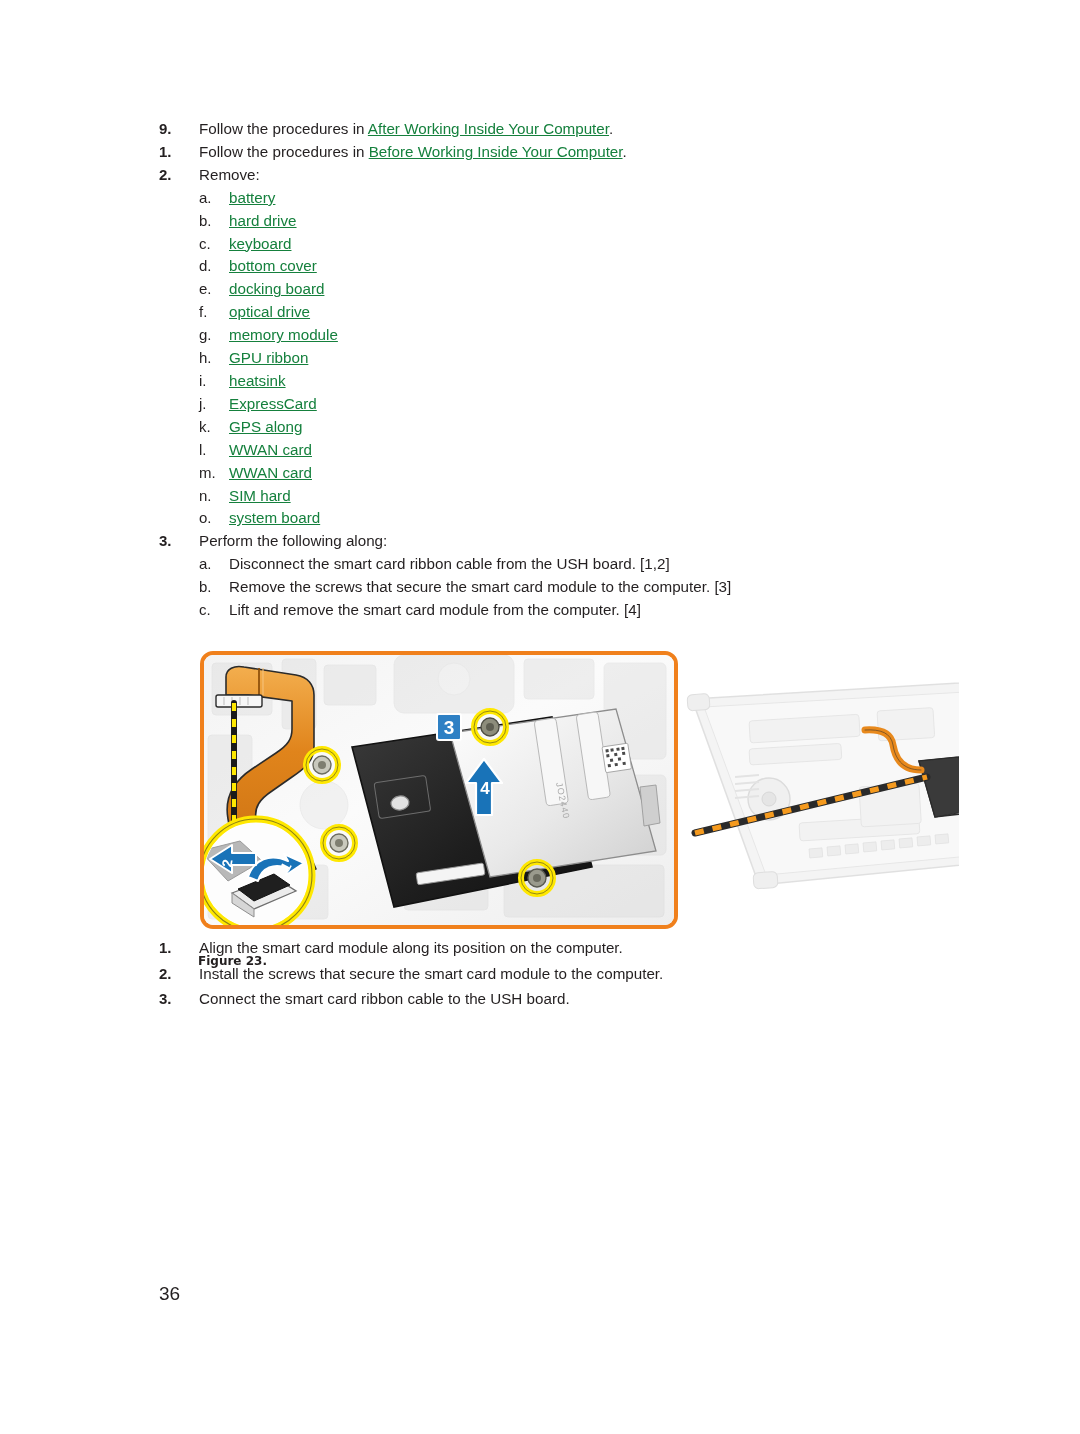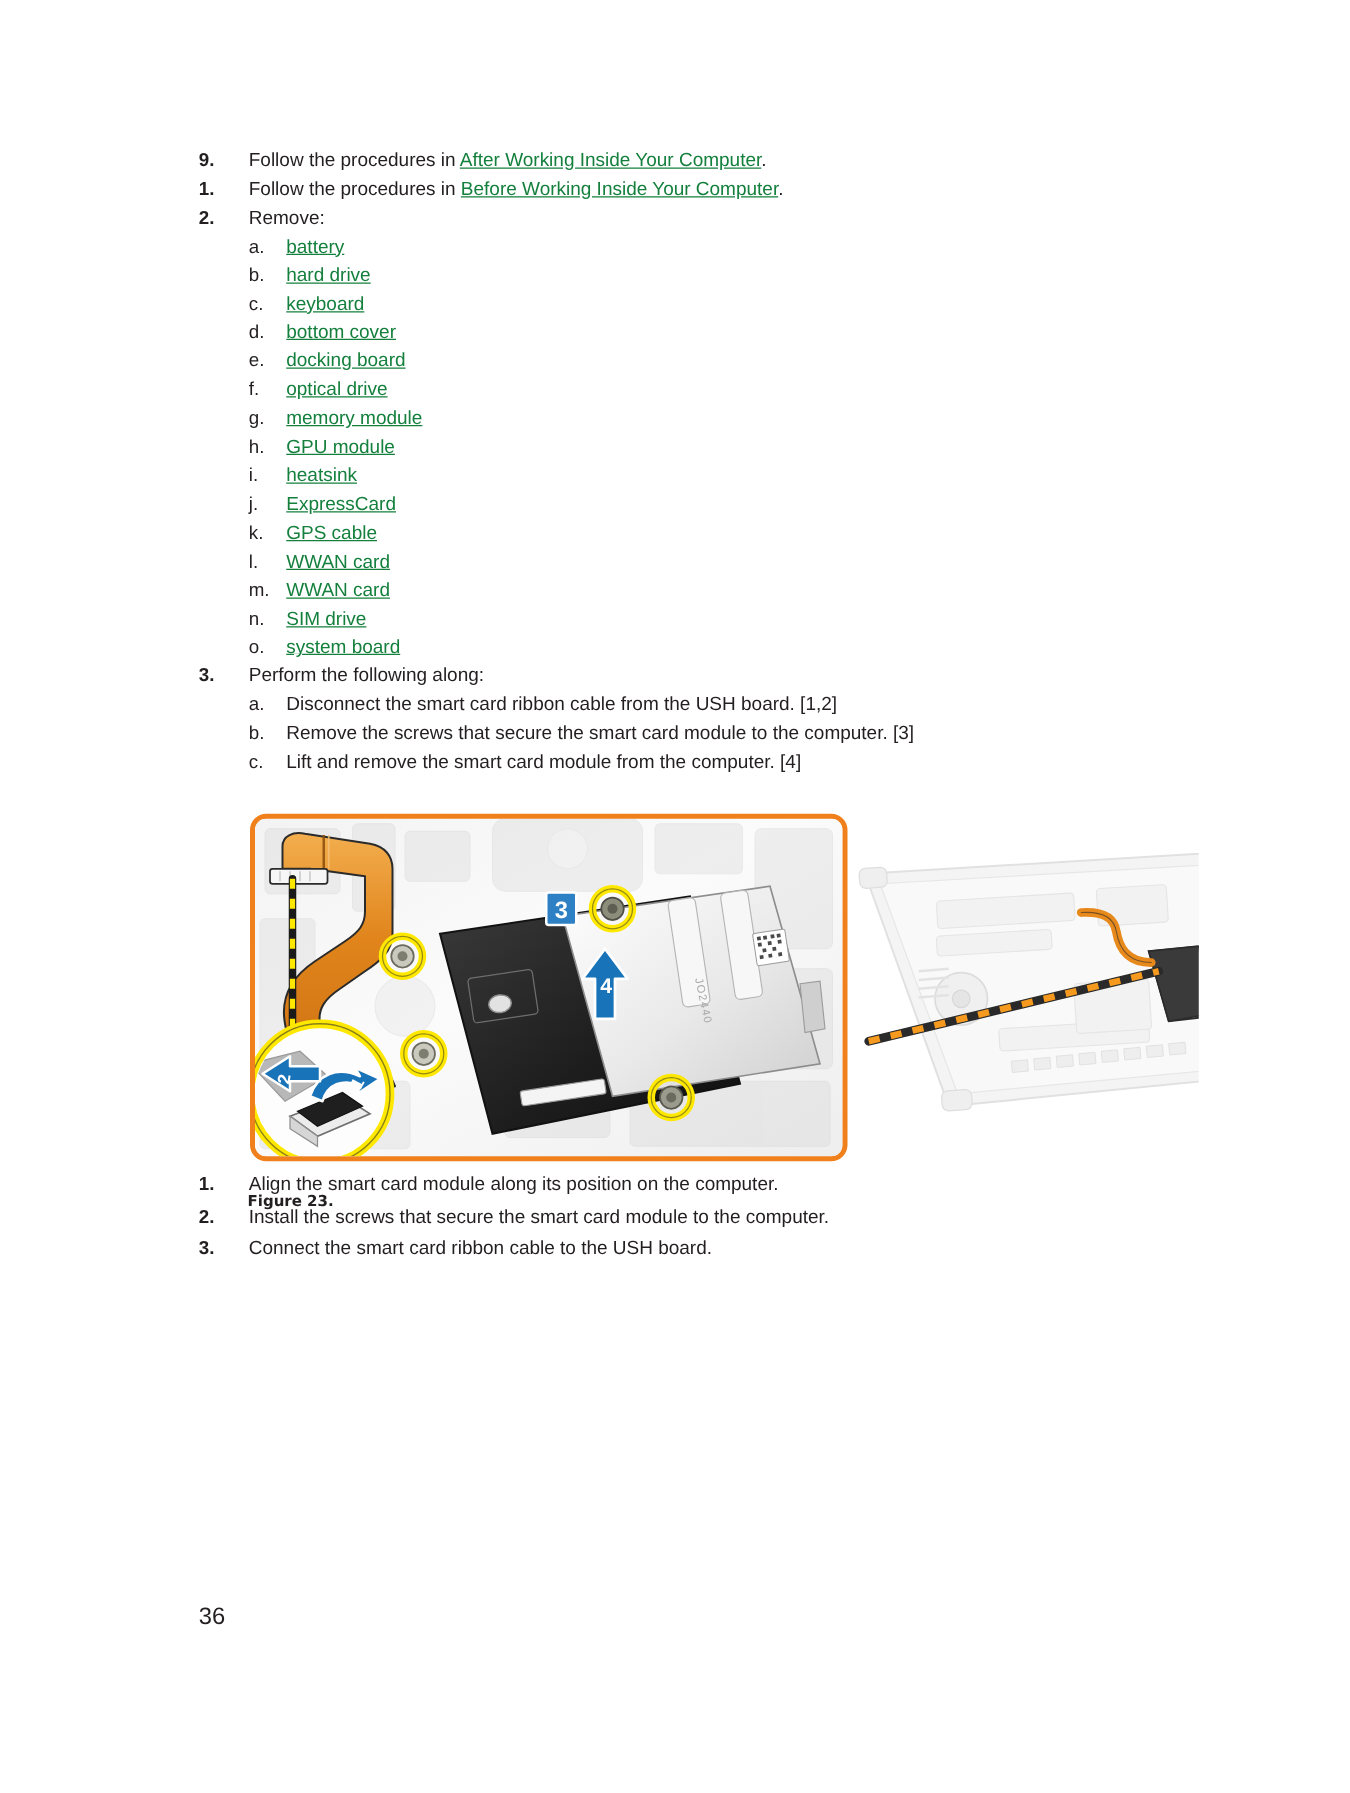--- a/index.html
+++ b/index.html
@@ -169,45 +169,45 @@
       <li class="litem">
         <span class="marker alpha">f.</span>
         <span class="ltext"><a class="lnk" href="#">optical drive</a></span>
       </li>
       <li class="litem">
         <span class="marker alpha">g.</span>
         <span class="ltext"><a class="lnk" href="#">memory module</a></span>
       </li>
       <li class="litem">
         <span class="marker alpha">h.</span>
-        <span class="ltext"><a class="lnk" href="#">GPU module</a></span>
+        <span class="ltext"><a class="lnk" href="#">GPU ribbon</a></span>
       </li>
       <li class="litem">
         <span class="marker alpha">i.</span>
         <span class="ltext"><a class="lnk" href="#">heatsink</a></span>
       </li>
       <li class="litem">
         <span class="marker alpha">j.</span>
         <span class="ltext"><a class="lnk" href="#">ExpressCard</a></span>
       </li>
       <li class="litem">
         <span class="marker alpha">k.</span>
-        <span class="ltext"><a class="lnk" href="#">GPS cable</a></span>
+        <span class="ltext"><a class="lnk" href="#">GPS along</a></span>
       </li>
       <li class="litem">
         <span class="marker alpha">l.</span>
         <span class="ltext"><a class="lnk" href="#">WWAN card</a></span>
       </li>
       <li class="litem">
         <span class="marker alpha">m.</span>
         <span class="ltext"><a class="lnk" href="#">WWAN card</a></span>
       </li>
       <li class="litem">
         <span class="marker alpha">n.</span>
-        <span class="ltext"><a class="lnk" href="#">SIM drive</a></span>
+        <span class="ltext"><a class="lnk" href="#">SIM hard</a></span>
       </li>
       <li class="litem">
         <span class="marker alpha">o.</span>
         <span class="ltext"><a class="lnk" href="#">system board</a></span>
       </li>
     </ul>
 
     <ul class="olist">
       <li class="litem">
         <span class="marker">3.</span>

